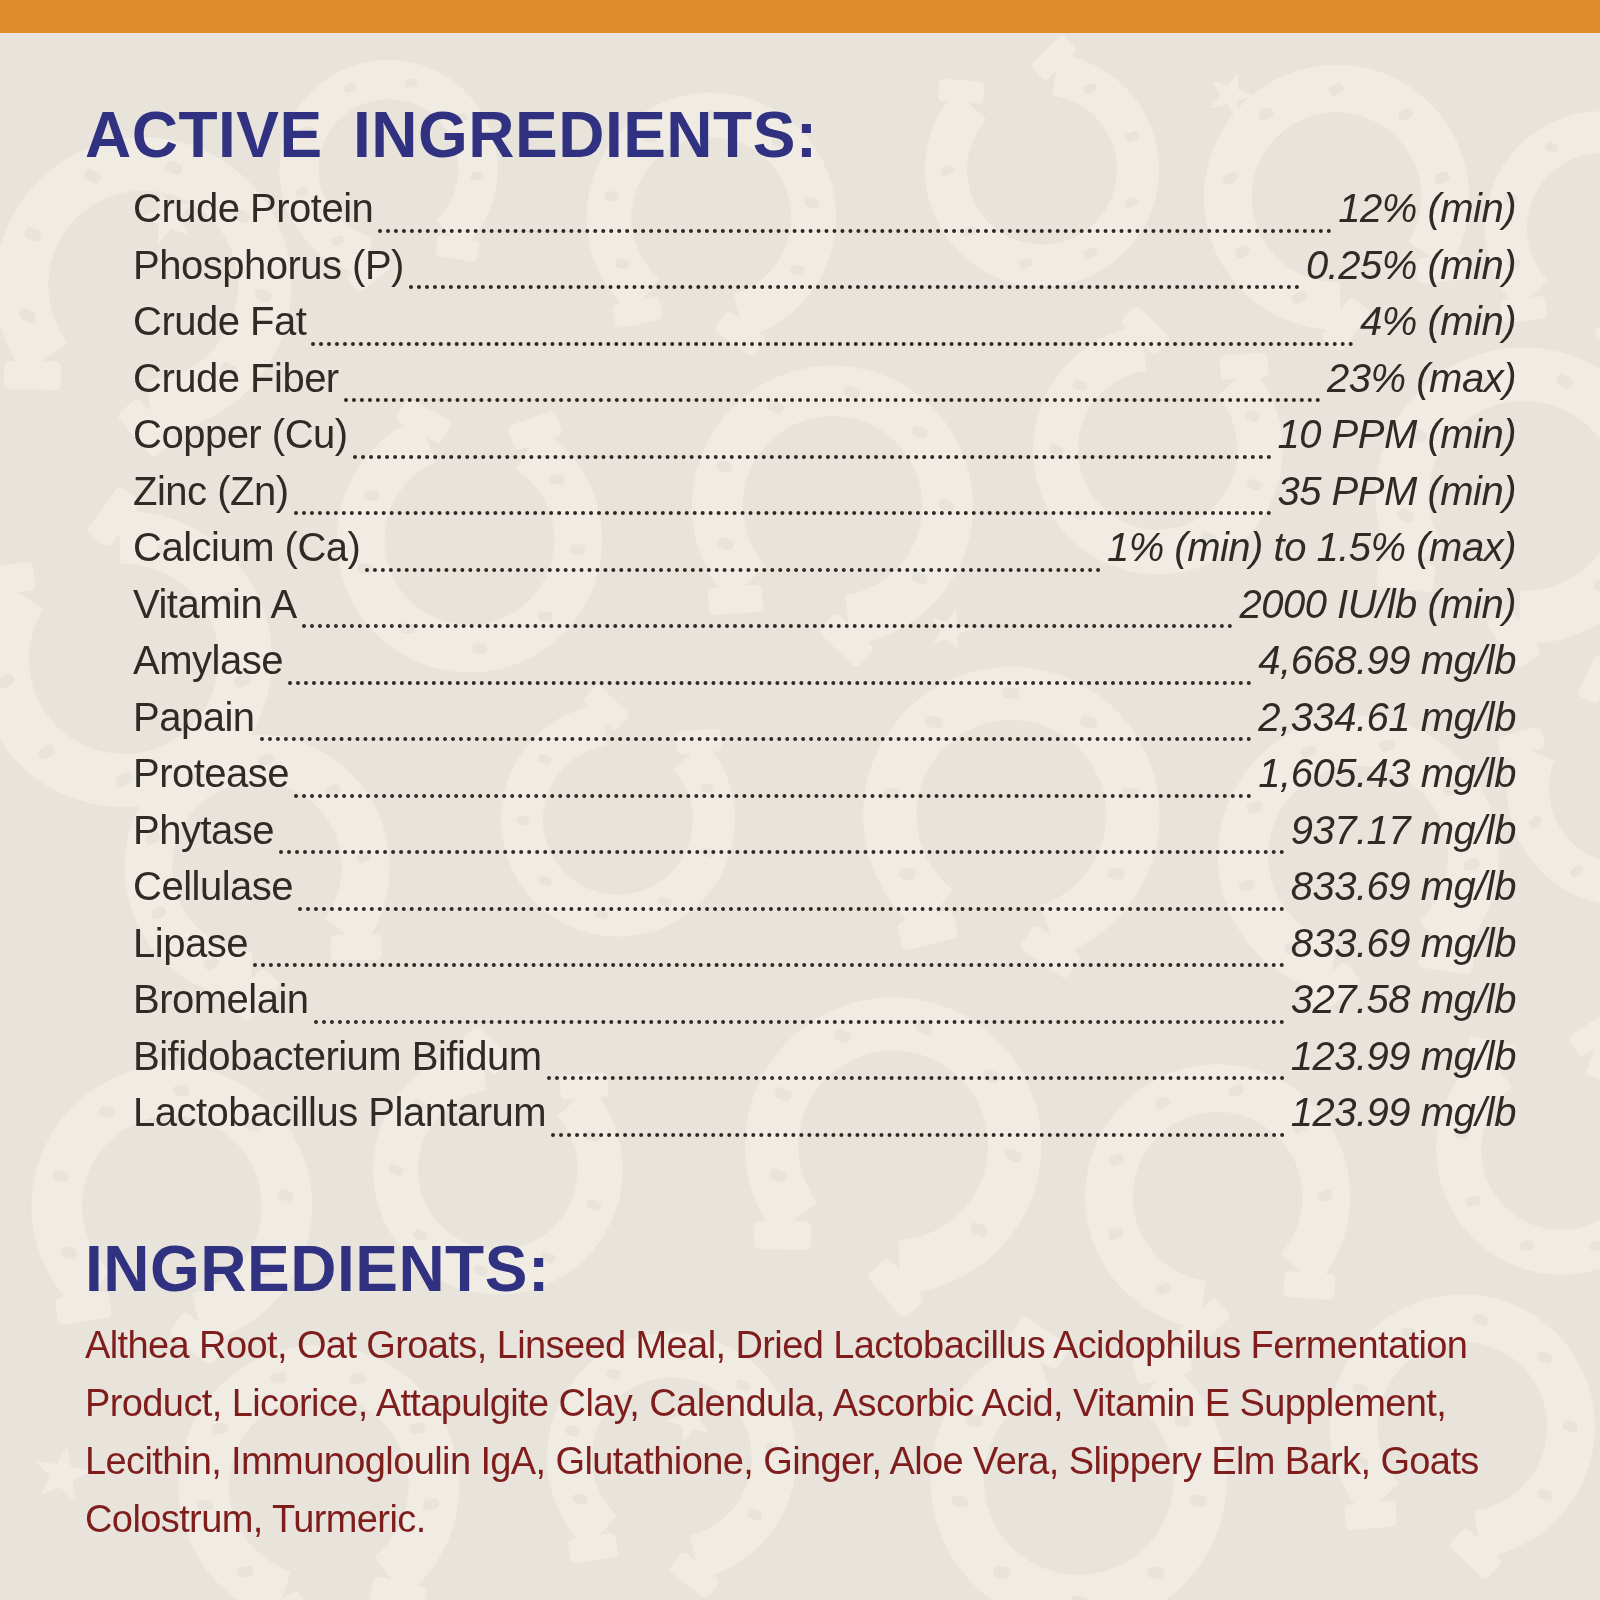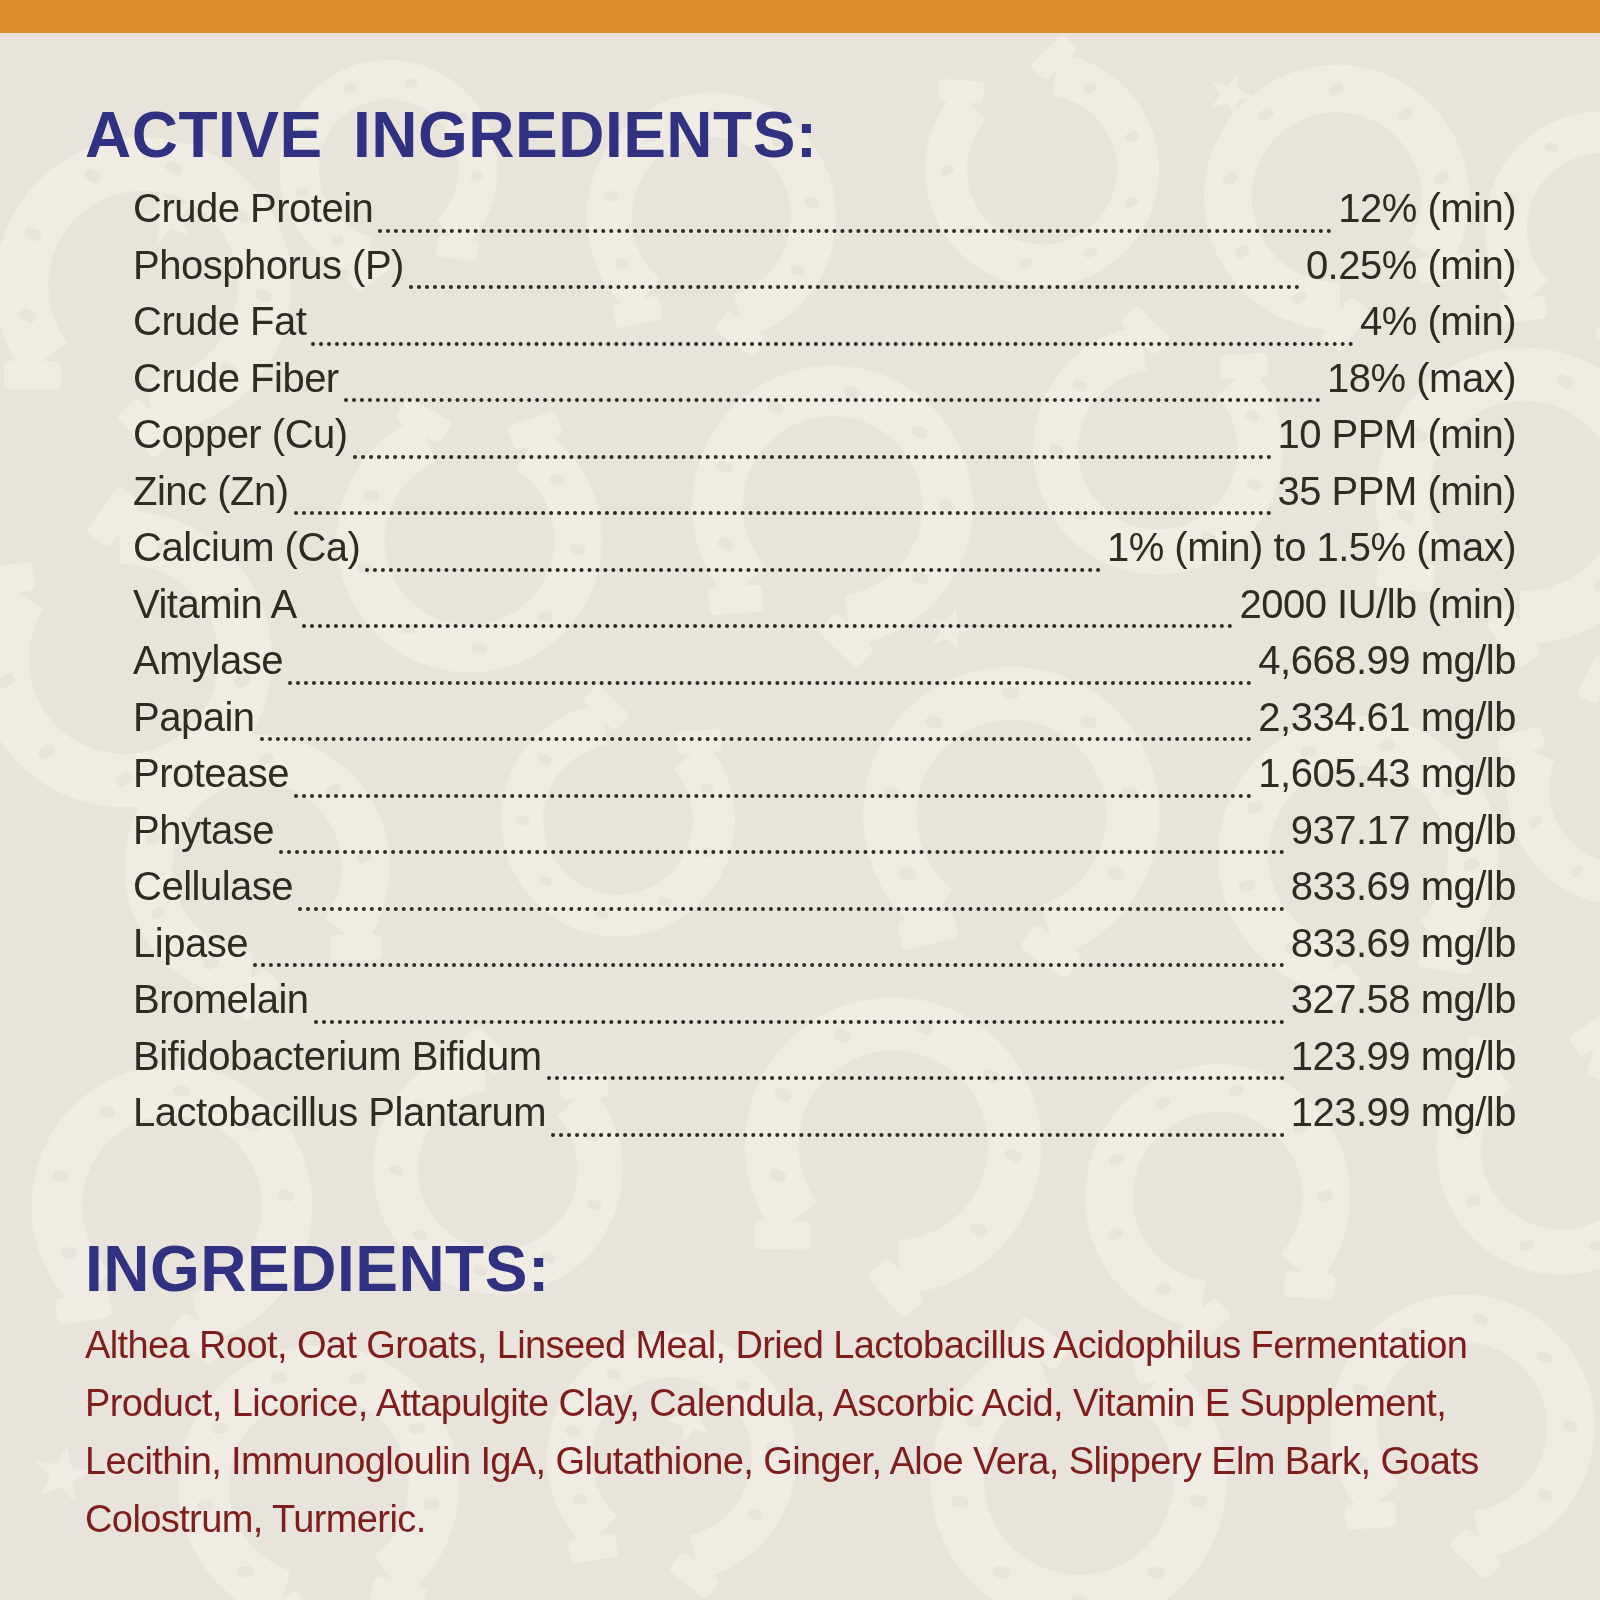--- a/index.html
+++ b/index.html
@@ -44,21 +44,21 @@
   }
   .row .lbl { white-space: nowrap; letter-spacing: -0.5px; }
   .row .leader {
     flex: 1 1 auto;
     border-bottom: 4px dotted #2f2a26;
     align-self: flex-end;
     margin: 0 6px 10px 5px;
     min-width: 40px;
     height: 0;
   }
-  .row .val { white-space: nowrap; letter-spacing: -0.5px; }
+  .row .val { white-space: nowrap; letter-spacing: -0.5px; font-style: italic; }
   .ingredients-text {
     position: absolute; left: 85px; top: 1316px;
     width: 1455px;
     font-size: 38px; line-height: 58px;
     letter-spacing: -0.6px;
     color: #7f1d1d;
     margin: 0;
   }
 </style>
 </head>
@@ -139,21 +139,21 @@
 
       <div class="row">
         <span class="lbl">Crude Fat</span>
         <span class="leader"></span>
         <span class="val">4% (min)</span>
       </div>
 
       <div class="row">
         <span class="lbl">Crude Fiber</span>
         <span class="leader"></span>
-        <span class="val">18% (max)</span>
+        <span class="val">23% (max)</span>
       </div>
 
       <div class="row">
         <span class="lbl">Copper (Cu)</span>
         <span class="leader"></span>
         <span class="val">10 PPM (min)</span>
       </div>
 
       <div class="row">
         <span class="lbl">Zinc (Zn)</span>

